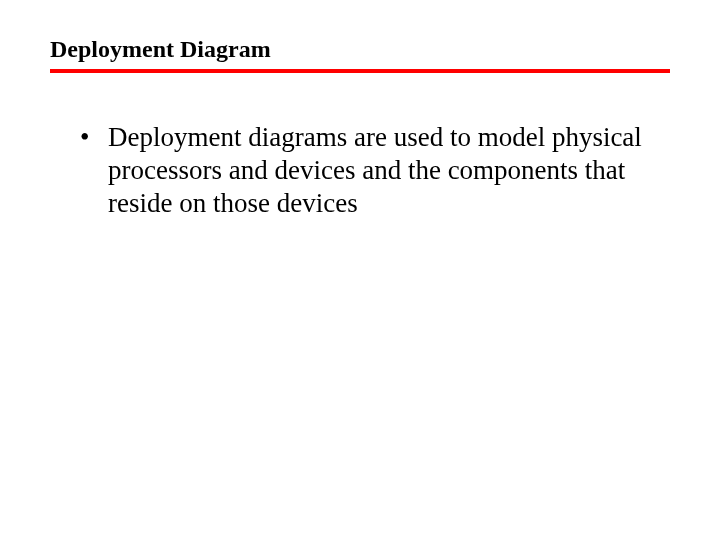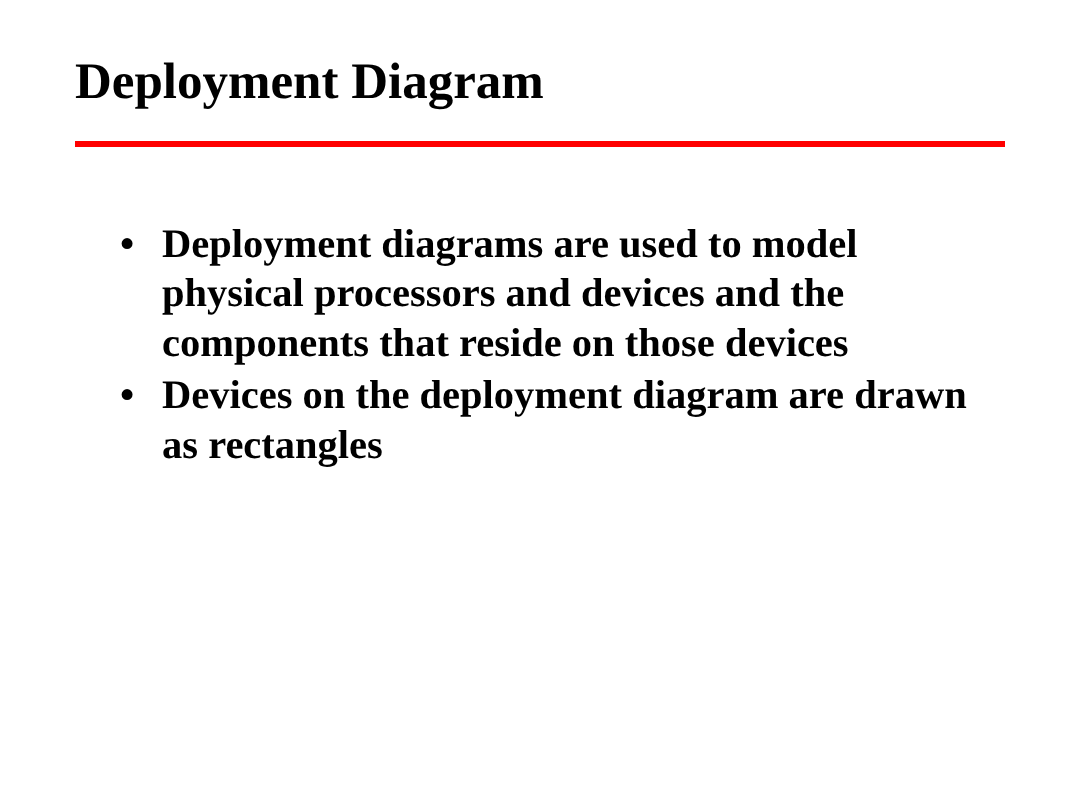--- a/index.html
+++ b/index.html
@@ -9,34 +9,33 @@
     }
     body {
       width: 720px;
       height: 540px;
       background: #ffffff;
       font-family: "Times New Roman", Times, serif;
       color: #000000;
       padding: 36px 50px 40px 50px;
     }
     .slide-title {
-      font-size: 34px;
+      font-size: 24px;
       font-weight: bold;
-      margin-bottom: 20px;
+      margin-bottom: 6px;
     }
     .title-underline {
       height: 4px;
       background: #ff0000;
       width: 100%;
       margin-bottom: 48px;
     }
     .bullet-list {
       list-style: none;
       padding-left: 30px;
-      font-weight: bold;
     }
     .bullet-item {
       font-size: 27px;
       line-height: 1.22;
       margin-bottom: 2px;
       position: relative;
       padding-left: 28px;
     }
     .bullet-item::before {
       content: "•";
@@ -47,14 +46,13 @@
     }
   </style>
 </head>
 <body>
 
 <h1 class="slide-title">Deployment Diagram</h1>
 <div class="title-underline"></div>
 
 <ul class="bullet-list">
   <li class="bullet-item">Deployment diagrams are used to model physical processors and devices and the components that reside on those devices</li>
-  <li class="bullet-item">Devices on the deployment diagram are drawn as rectangles</li>
 </ul>
 
 </body></html>

